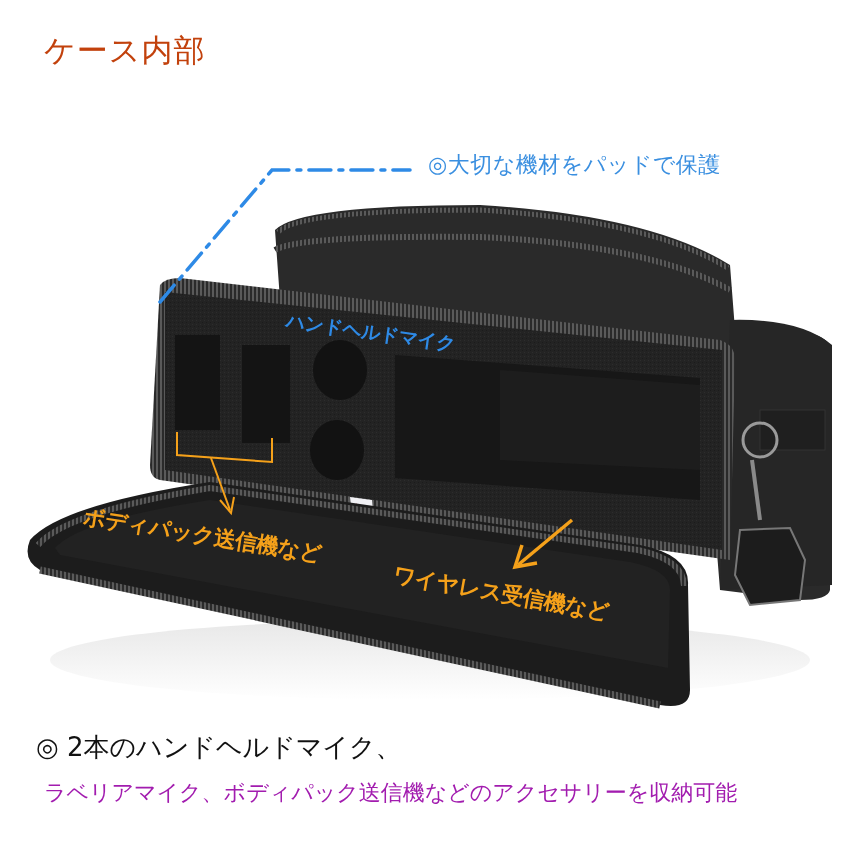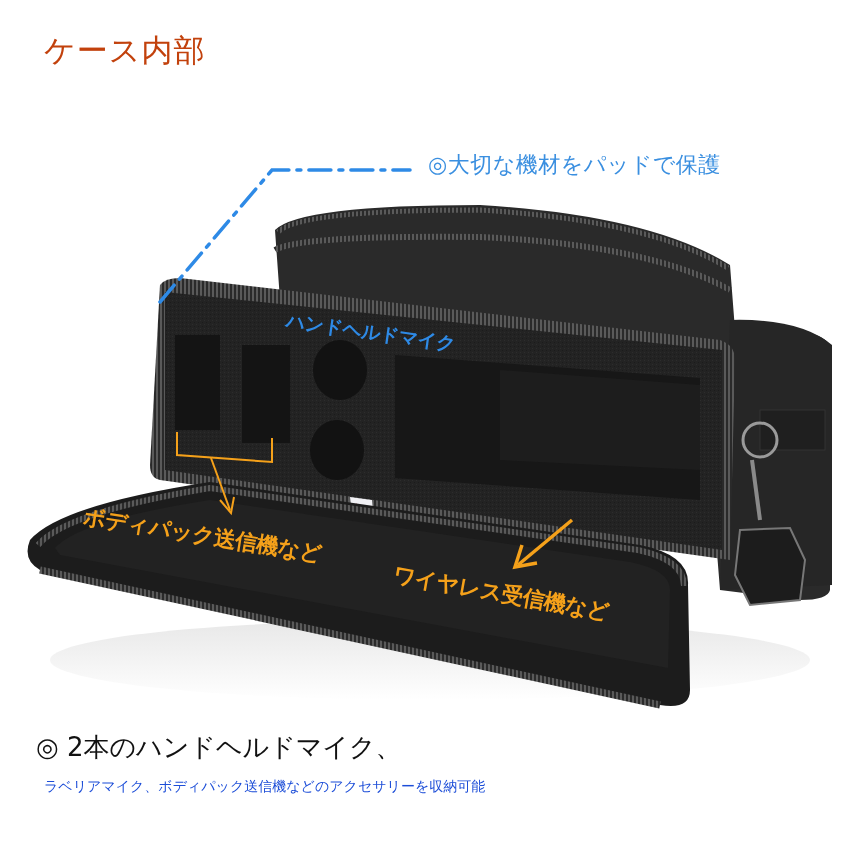--- a/index.html
+++ b/index.html
@@ -5,21 +5,21 @@
   html, body { margin:0; padding:0; }
   body { width:850px; height:850px; background:#ffffff; position:relative; overflow:hidden;
          font-family:"DejaVu Sans", sans-serif; }
   .abs { position:absolute; }
   .title { left:44px; top:30px; font-size:31px; color:#c2410c; letter-spacing:1px; font-weight:400; }
   .callout-blue { left:428px; top:150px; font-size:22px; color:#3a8fe0; letter-spacing:0.5px; }
   .label-blue { left:288px; top:308px; font-size:19px; font-weight:700; color:#2e8ae6; transform:rotate(8deg); transform-origin:left top; letter-spacing:-0.5px; }
   .label-orange-1 { left:86px; top:502px; font-size:22px; font-weight:700; color:#f5a11a; transform:rotate(9deg); transform-origin:left top; letter-spacing:-0.5px; }
   .label-orange-2 { left:396px; top:560px; font-size:22px; font-weight:700; color:#f5a11a; transform:rotate(10deg); transform-origin:left top; letter-spacing:-0.5px; }
   .desc1 { left:20px; top:730px; font-size:26px; color:#111;margin-left:16px; }
-  .desc2 { left:44px; top:778px; font-size:14px; color:#1d4ed8; }
+  .desc2 { left:44px; top:778px; font-size:22px; color:#a21caf; }
   svg.photo { position:absolute; left:0; top:0; }
 </style>
 </head>
 <body>
 
 <svg class="photo" width="850" height="850" viewBox="0 0 850 850">
   <defs>
     <linearGradient id="shadow" x1="0" y1="0" x2="0" y2="1">
       <stop offset="0" stop-color="#d8d8d8"></stop>
       <stop offset="1" stop-color="#ffffff"></stop>

